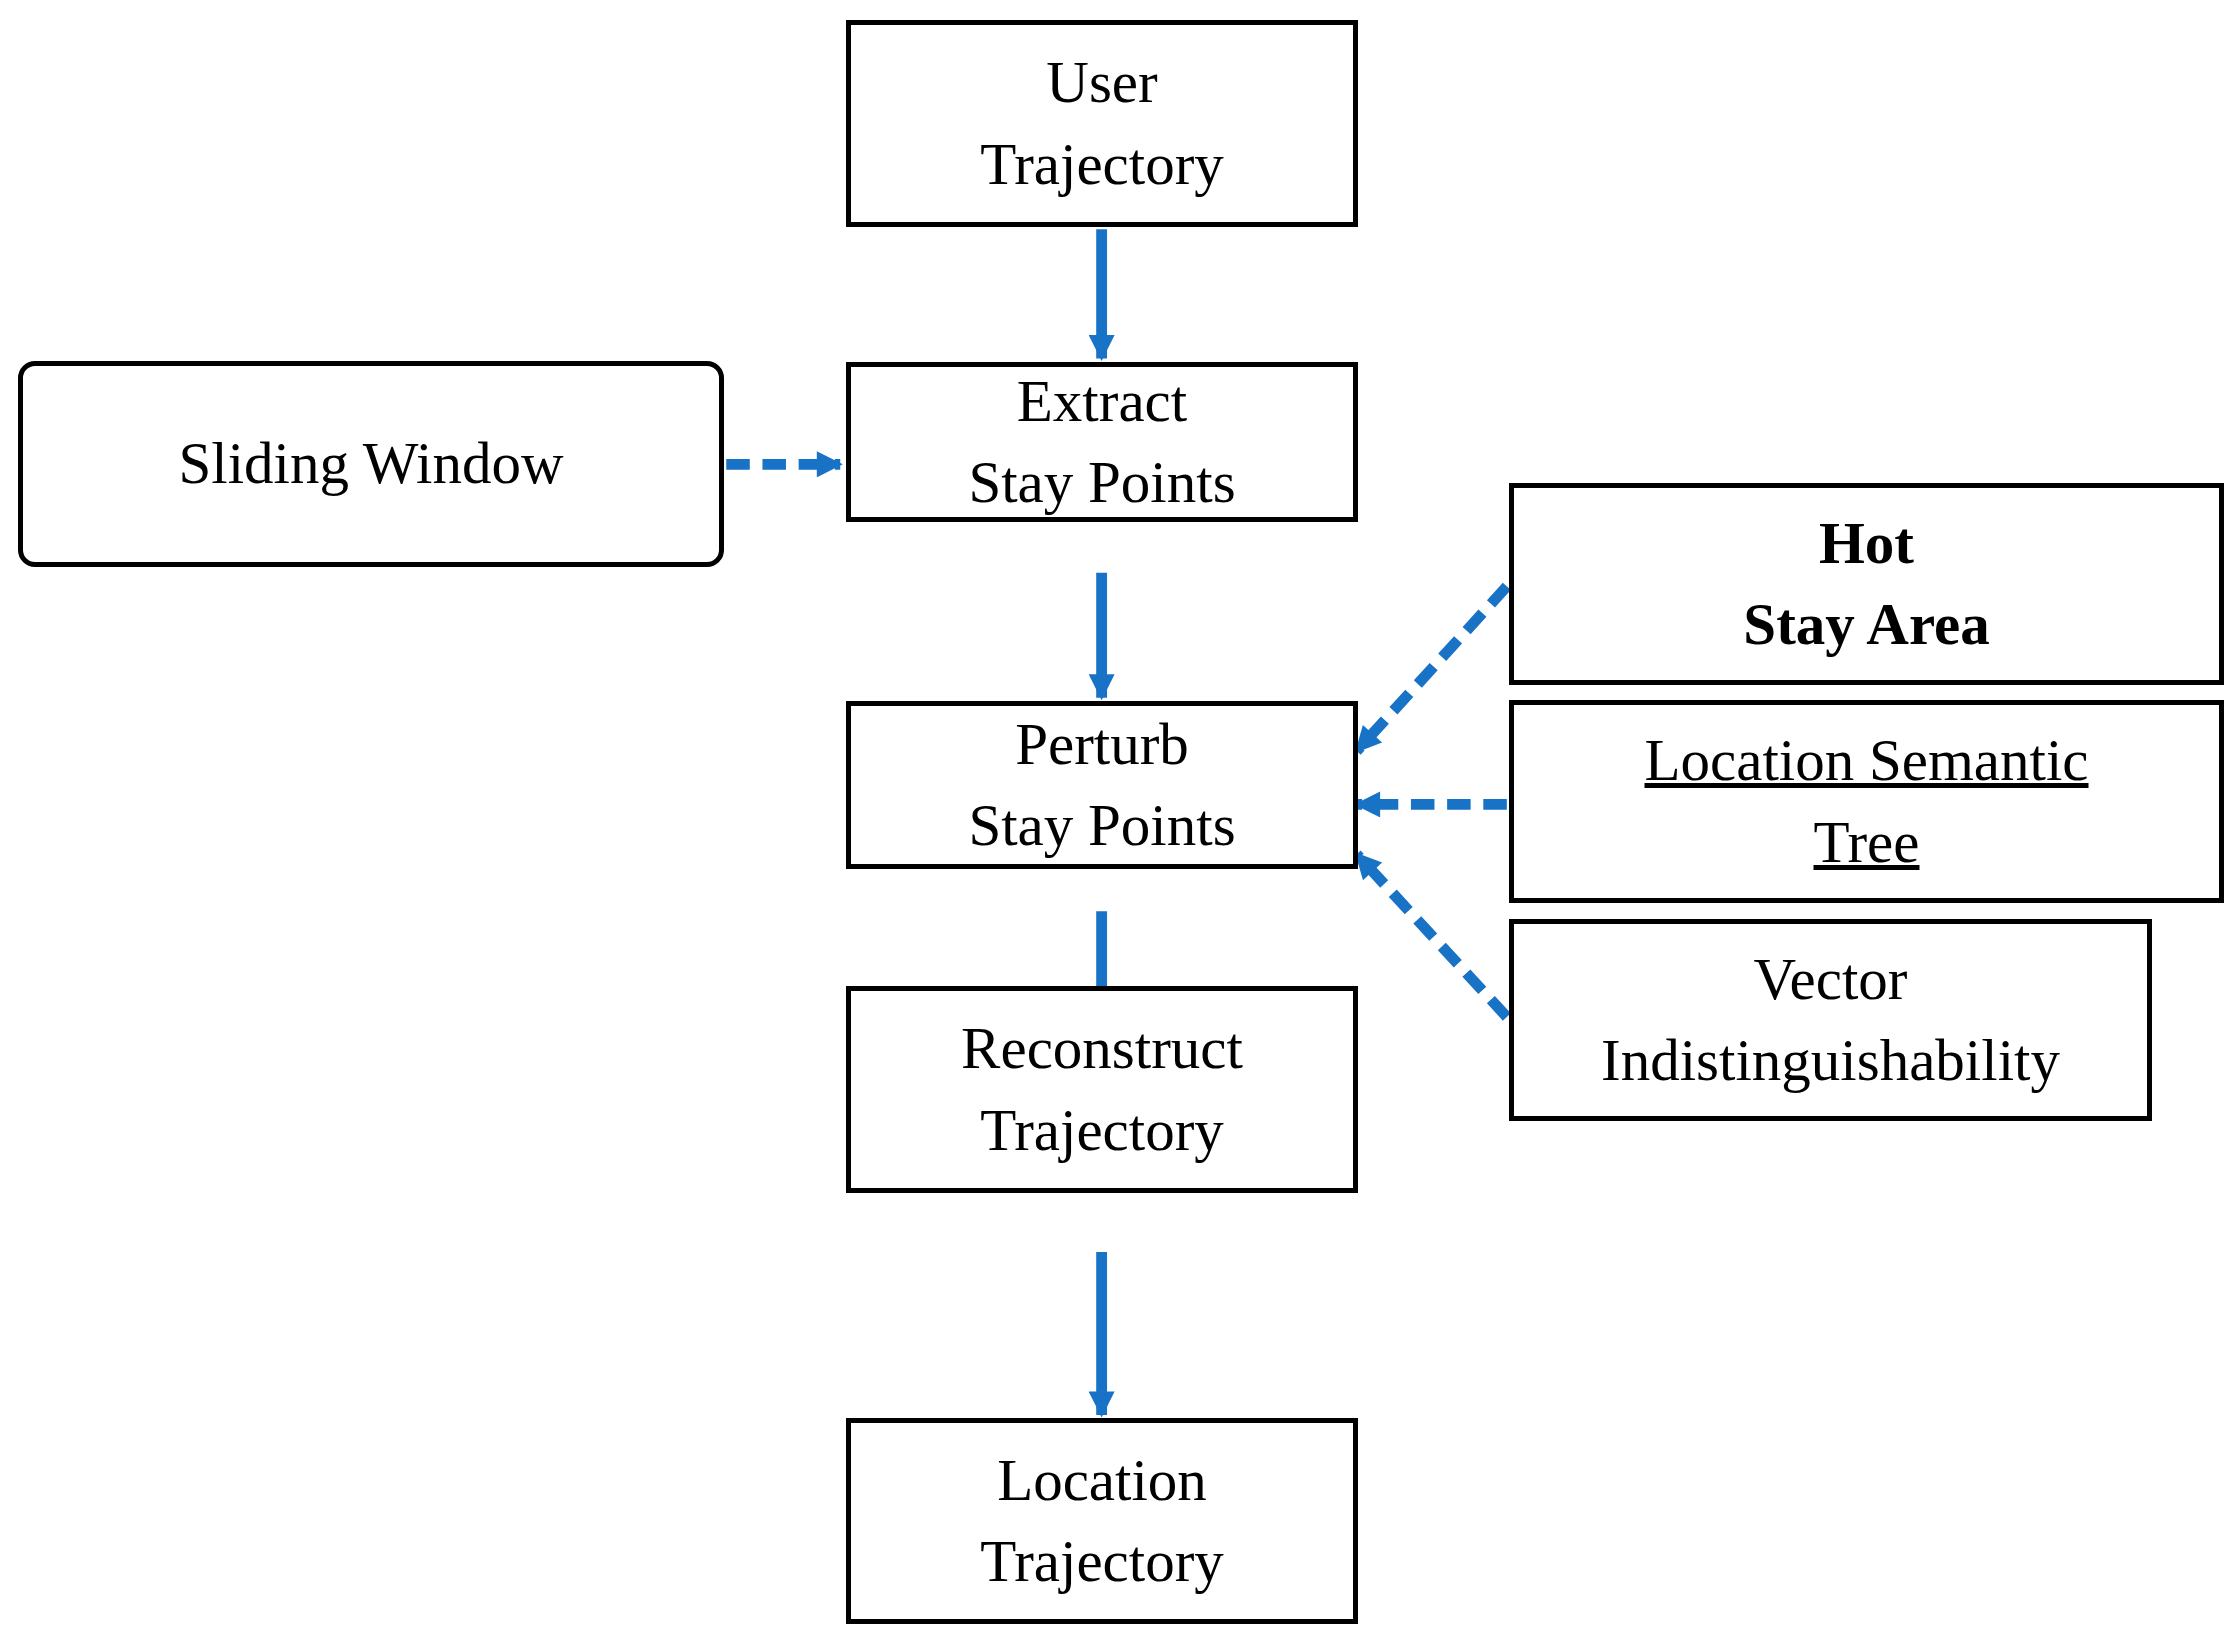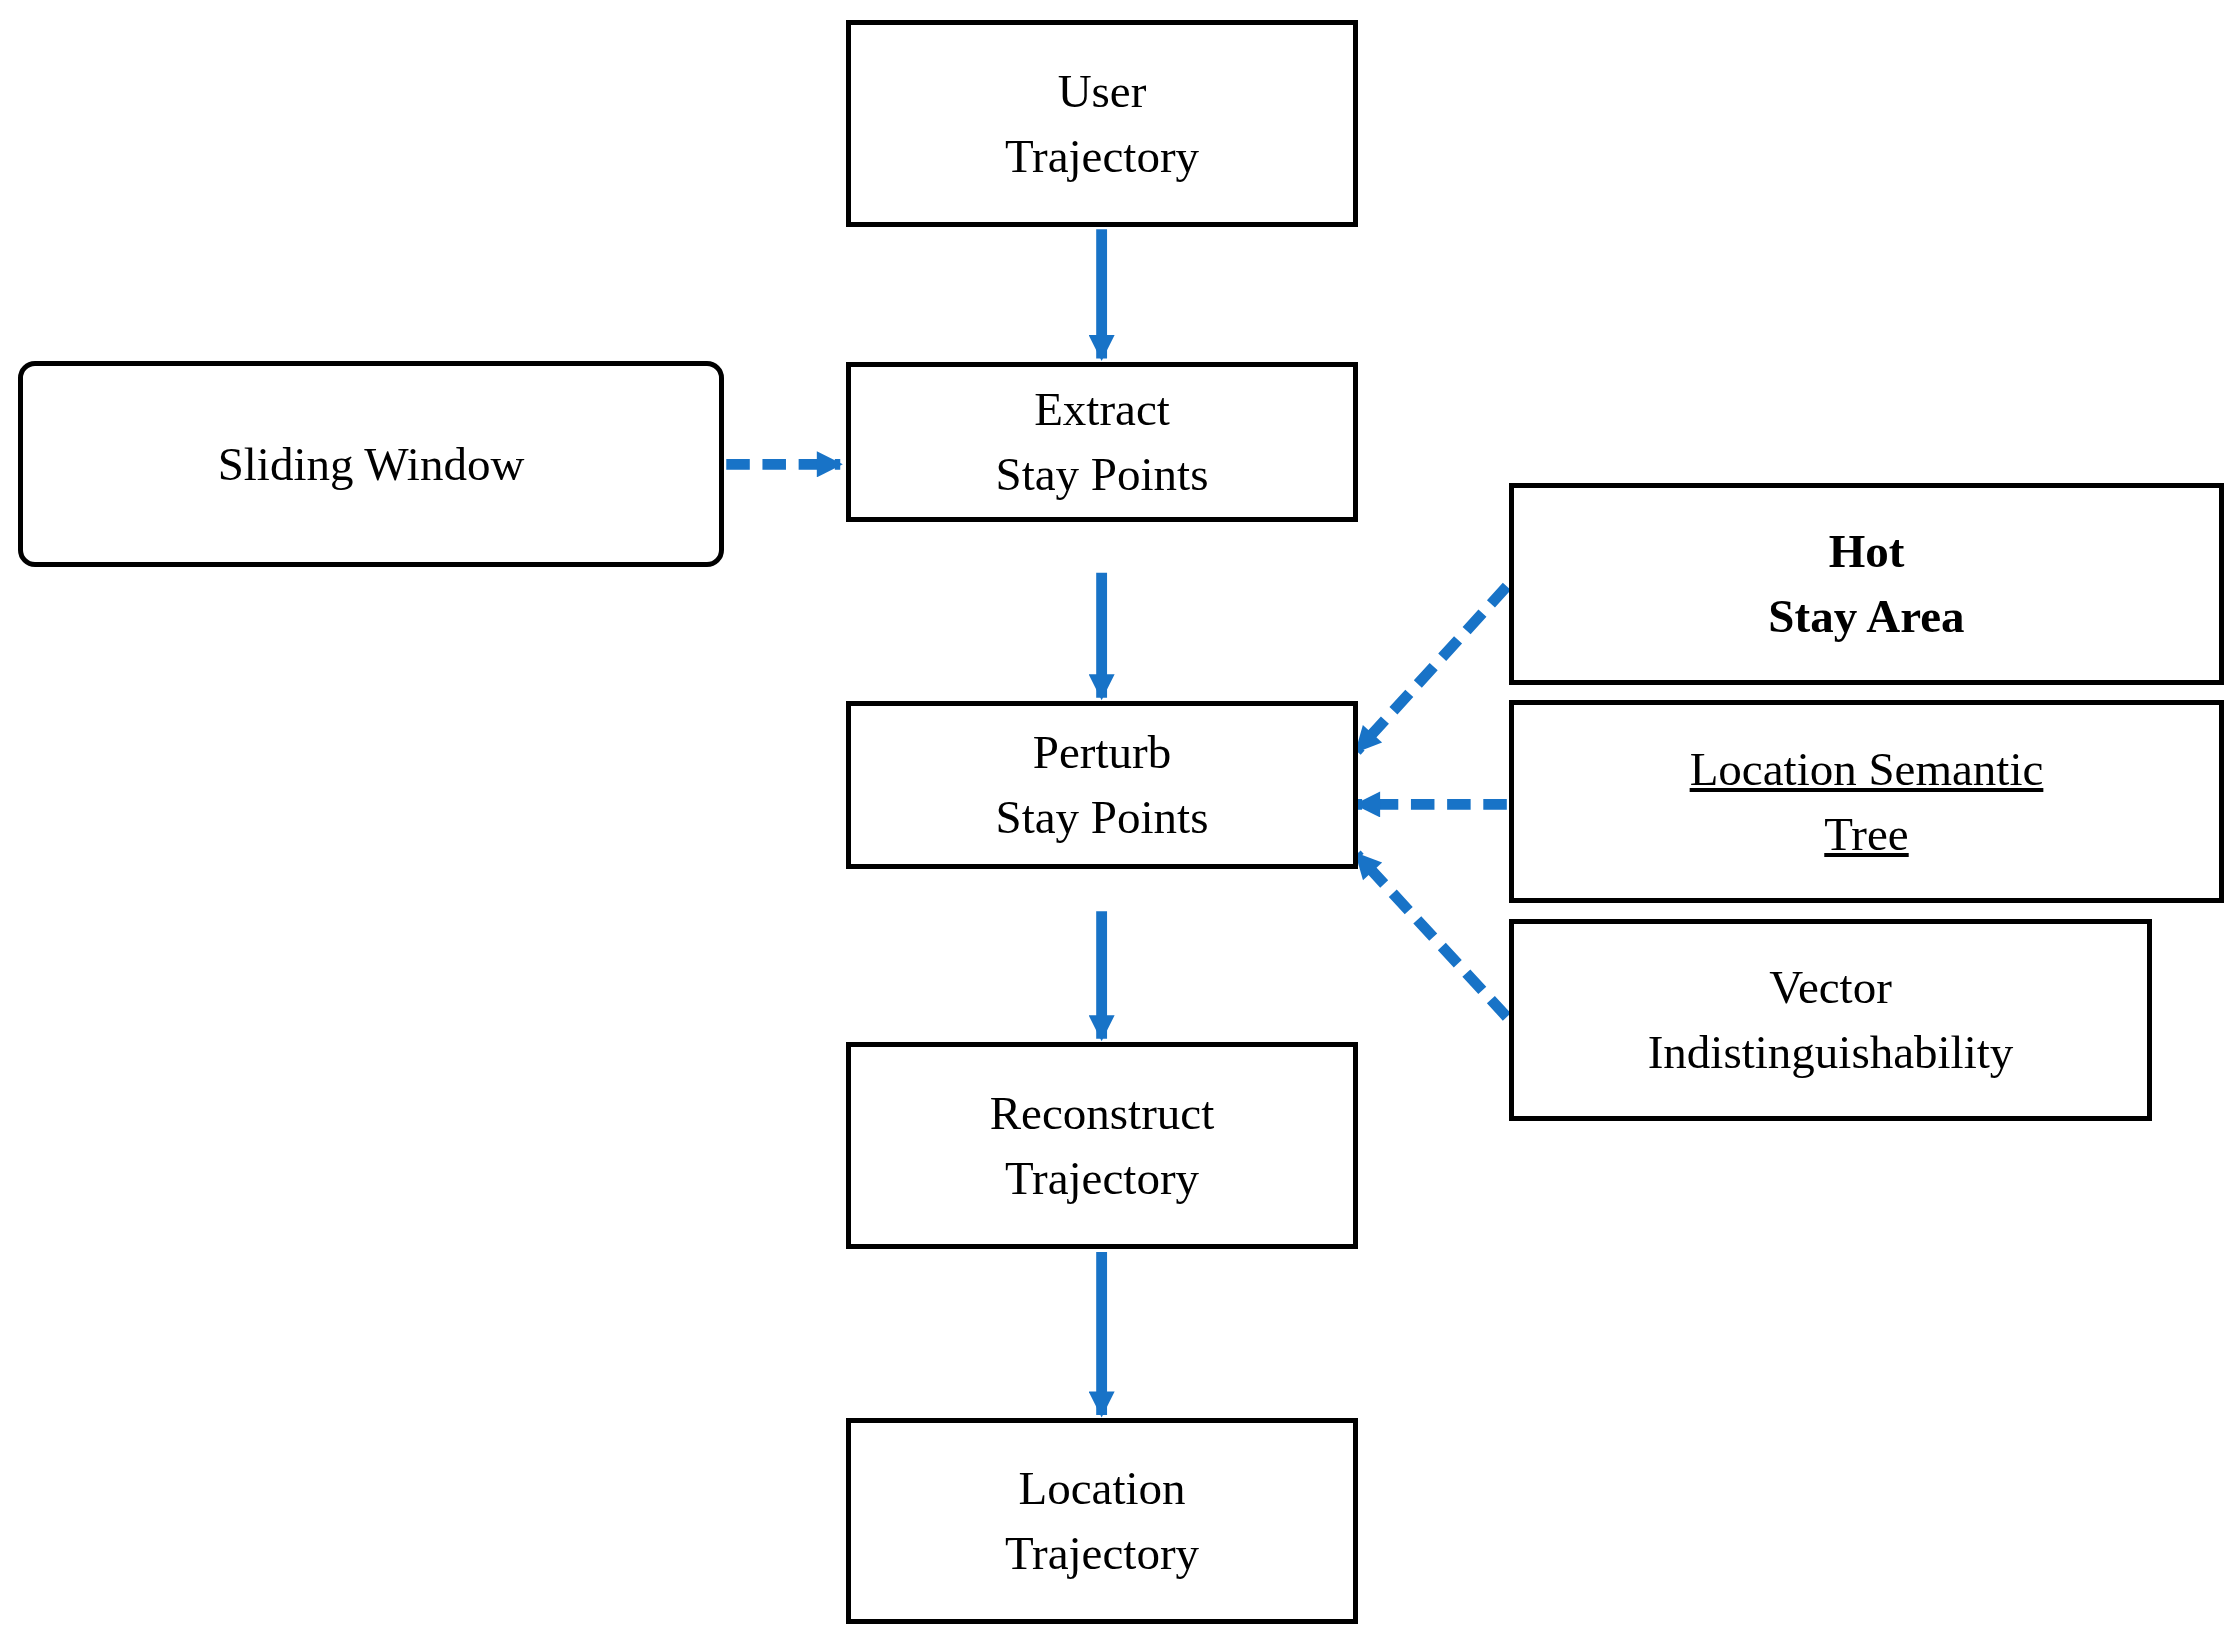--- a/index.html
+++ b/index.html
@@ -38,30 +38,30 @@
     box-sizing: border-box;
     border: 5.4px solid var(--border, #000000);
     background: var(--boxfill, #ffffff);
     display: flex;
     align-items: center;
     justify-content: center;
     text-align: center;
   }
   .node .label {
     white-space: pre-line;
-    font-size: 47px;
+    font-size: 59px;
     line-height: 1.38;
     color: var(--text, #000000);
   }
   
   #n-user        { left: 846px;  top: 20px;   width: 512px; height: 207px; }
   #n-sliding     { left: 18px;   top: 361px;  width: 706px; height: 206px; border-radius: 17px; }
   #n-extract     { left: 846px;  top: 362px;  width: 512px; height: 160px; }
   #n-perturb     { left: 846px;  top: 701px;  width: 512px; height: 168px; }
-  #n-reconstruct { left: 846px;  top: 1042px; width: 512px; height: 207px; }
+  #n-reconstruct { left: 846px;  top: 986px; width: 512px; height: 207px; }
   #n-release     { left: 846px;  top: 1418px; width: 512px; height: 206px; }
   #n-hot         { left: 1509px; top: 483px;  width: 715px; height: 202px; font-weight: bold; }
   #n-location    { left: 1509px; top: 700px;  width: 715px; height: 203px; text-decoration: underline; }
   #n-vector      { left: 1509px; top: 919px; width: 643px; height: 202px; }
 </style>
 </head>
 <body>
 
 <div class="canvas">
 

